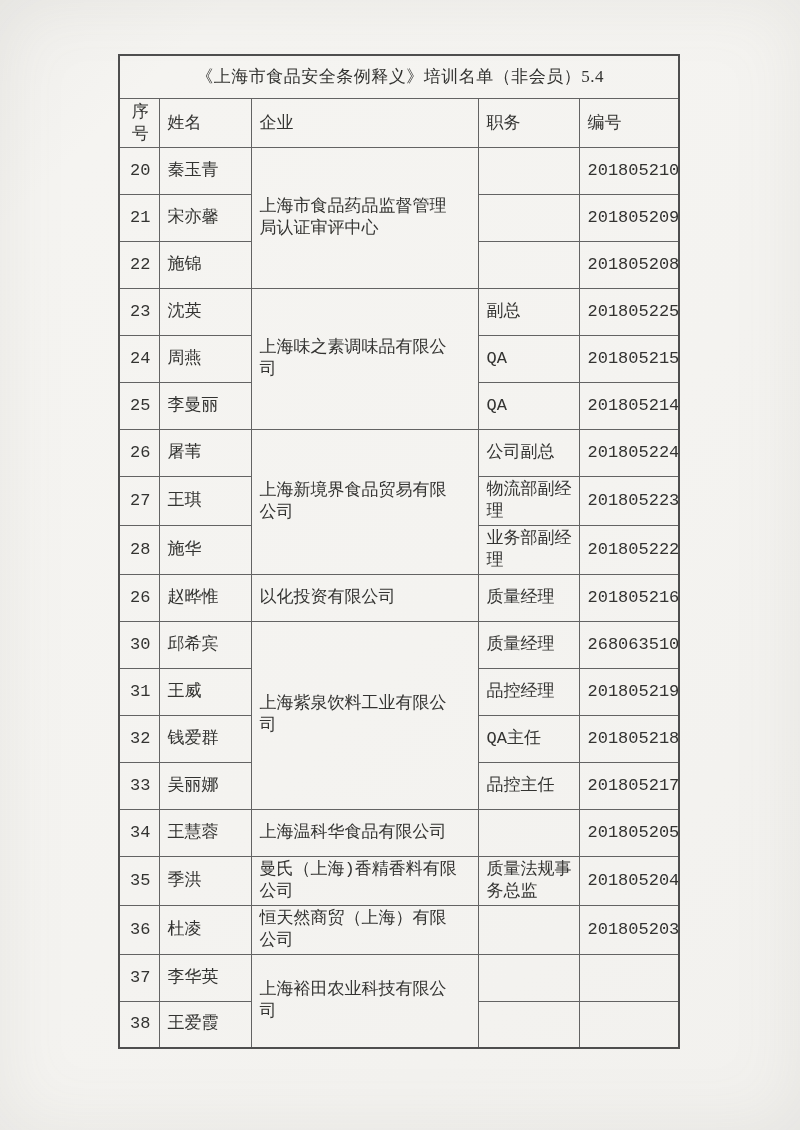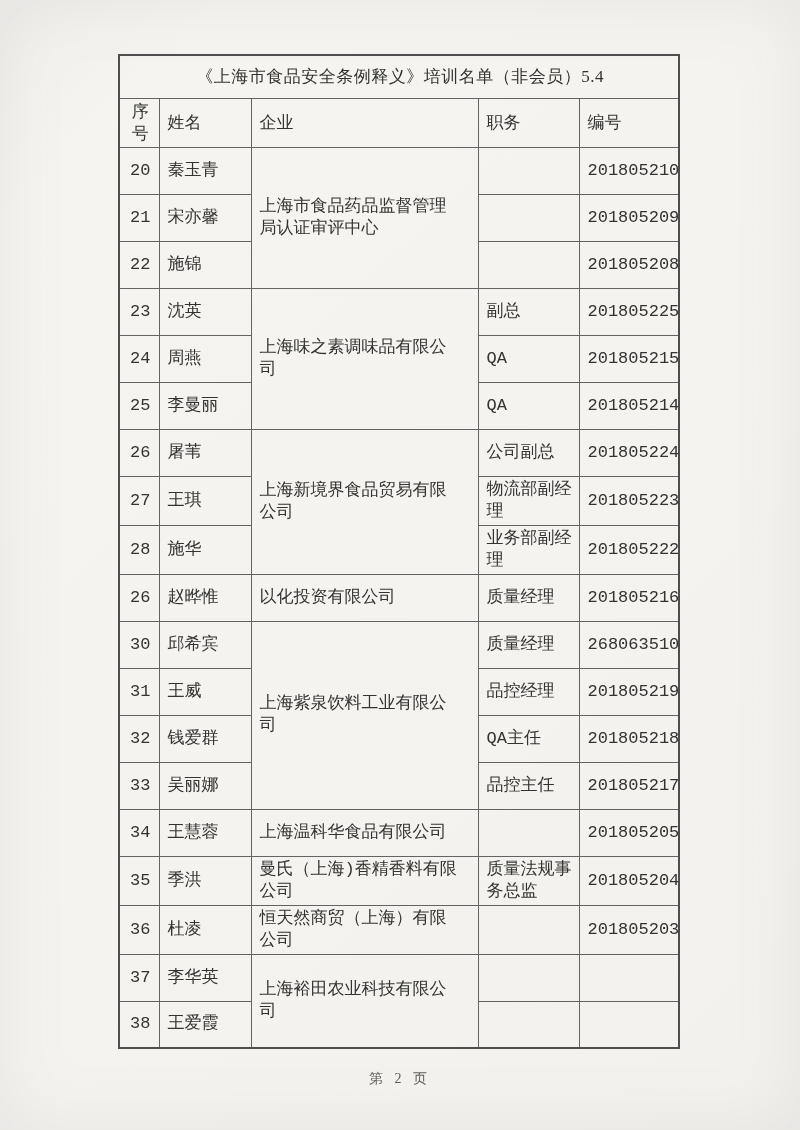--- a/index.html
+++ b/index.html
@@ -211,15 +211,14 @@
       </tr>
       <tr>
         <td class="c-idx">38</td>
         <td class="c-name">王爱霞</td>
         <td class="c-pos"></td>
         <td class="c-code"></td>
       </tr>
     </tbody>
   </table>
 
-  <div class="footer">第 2 页</div>
 
 </div>
 
 </body></html>

